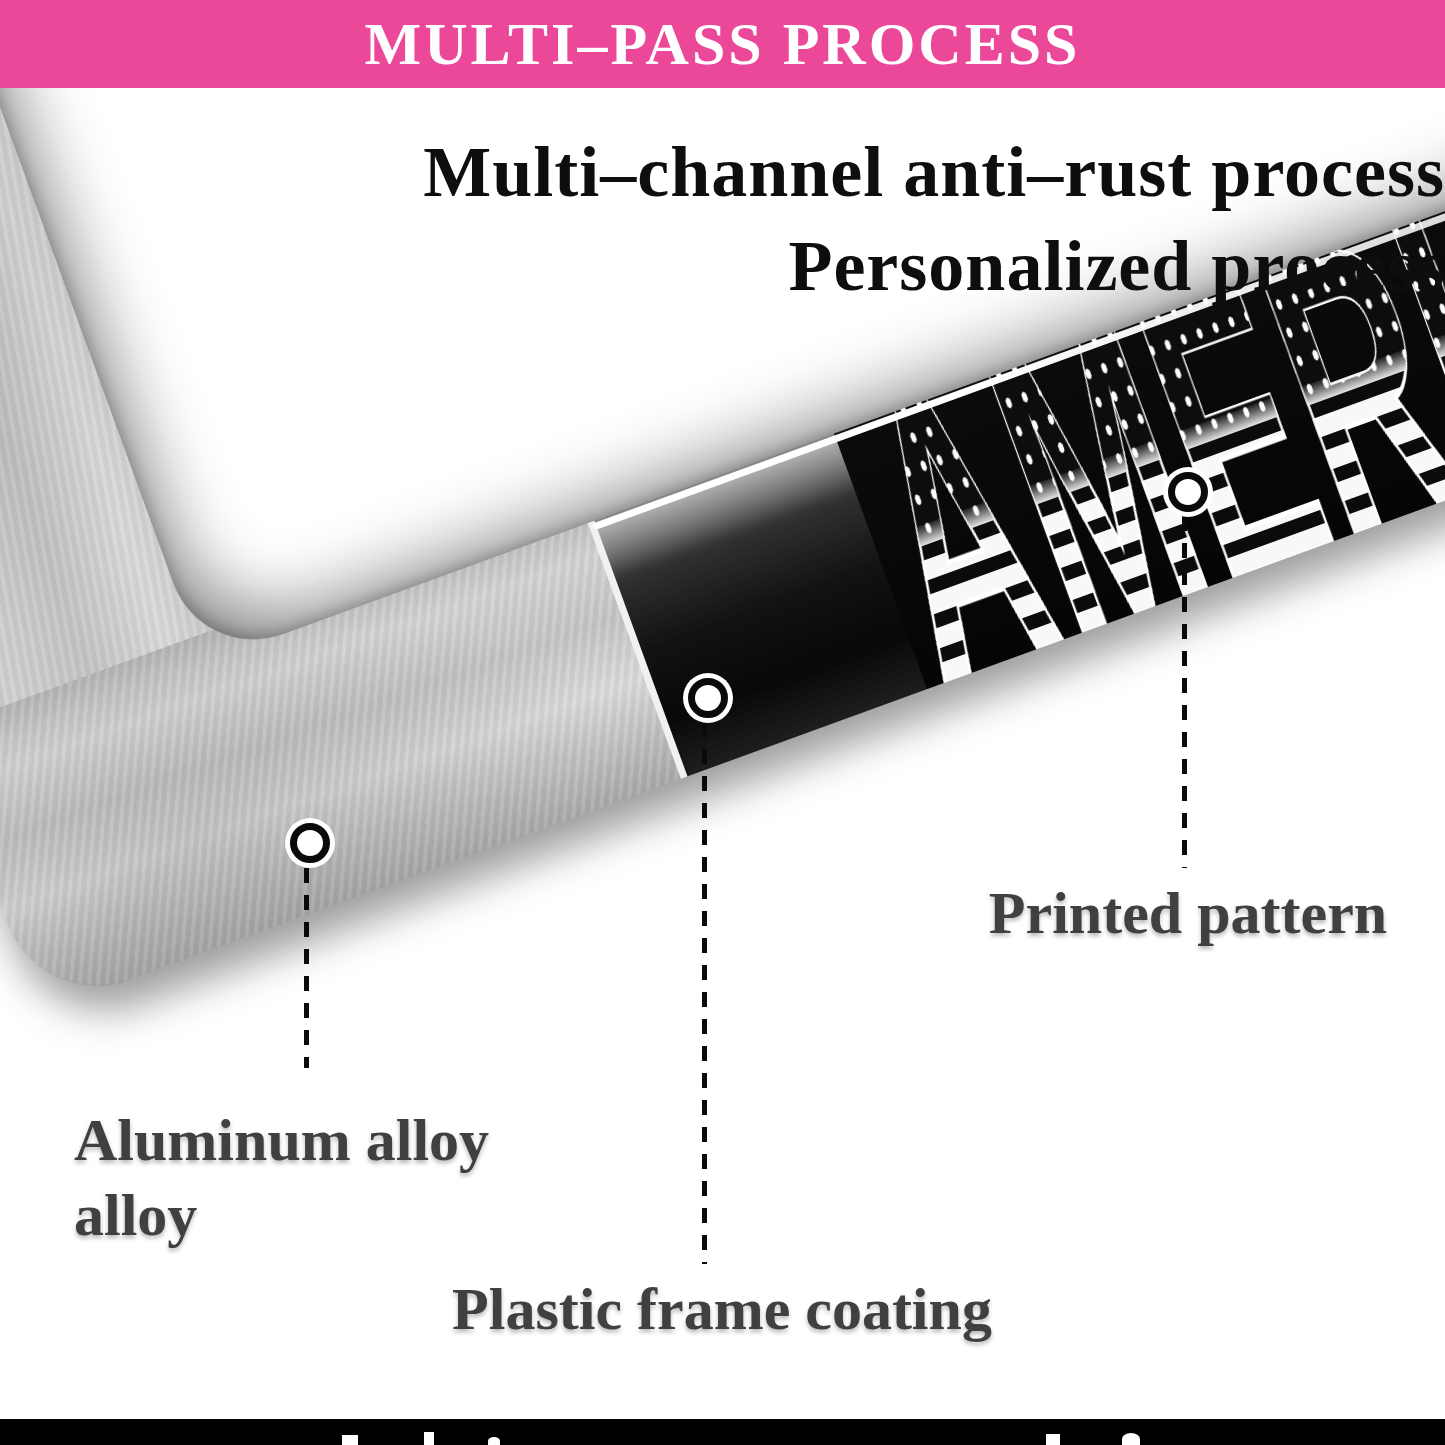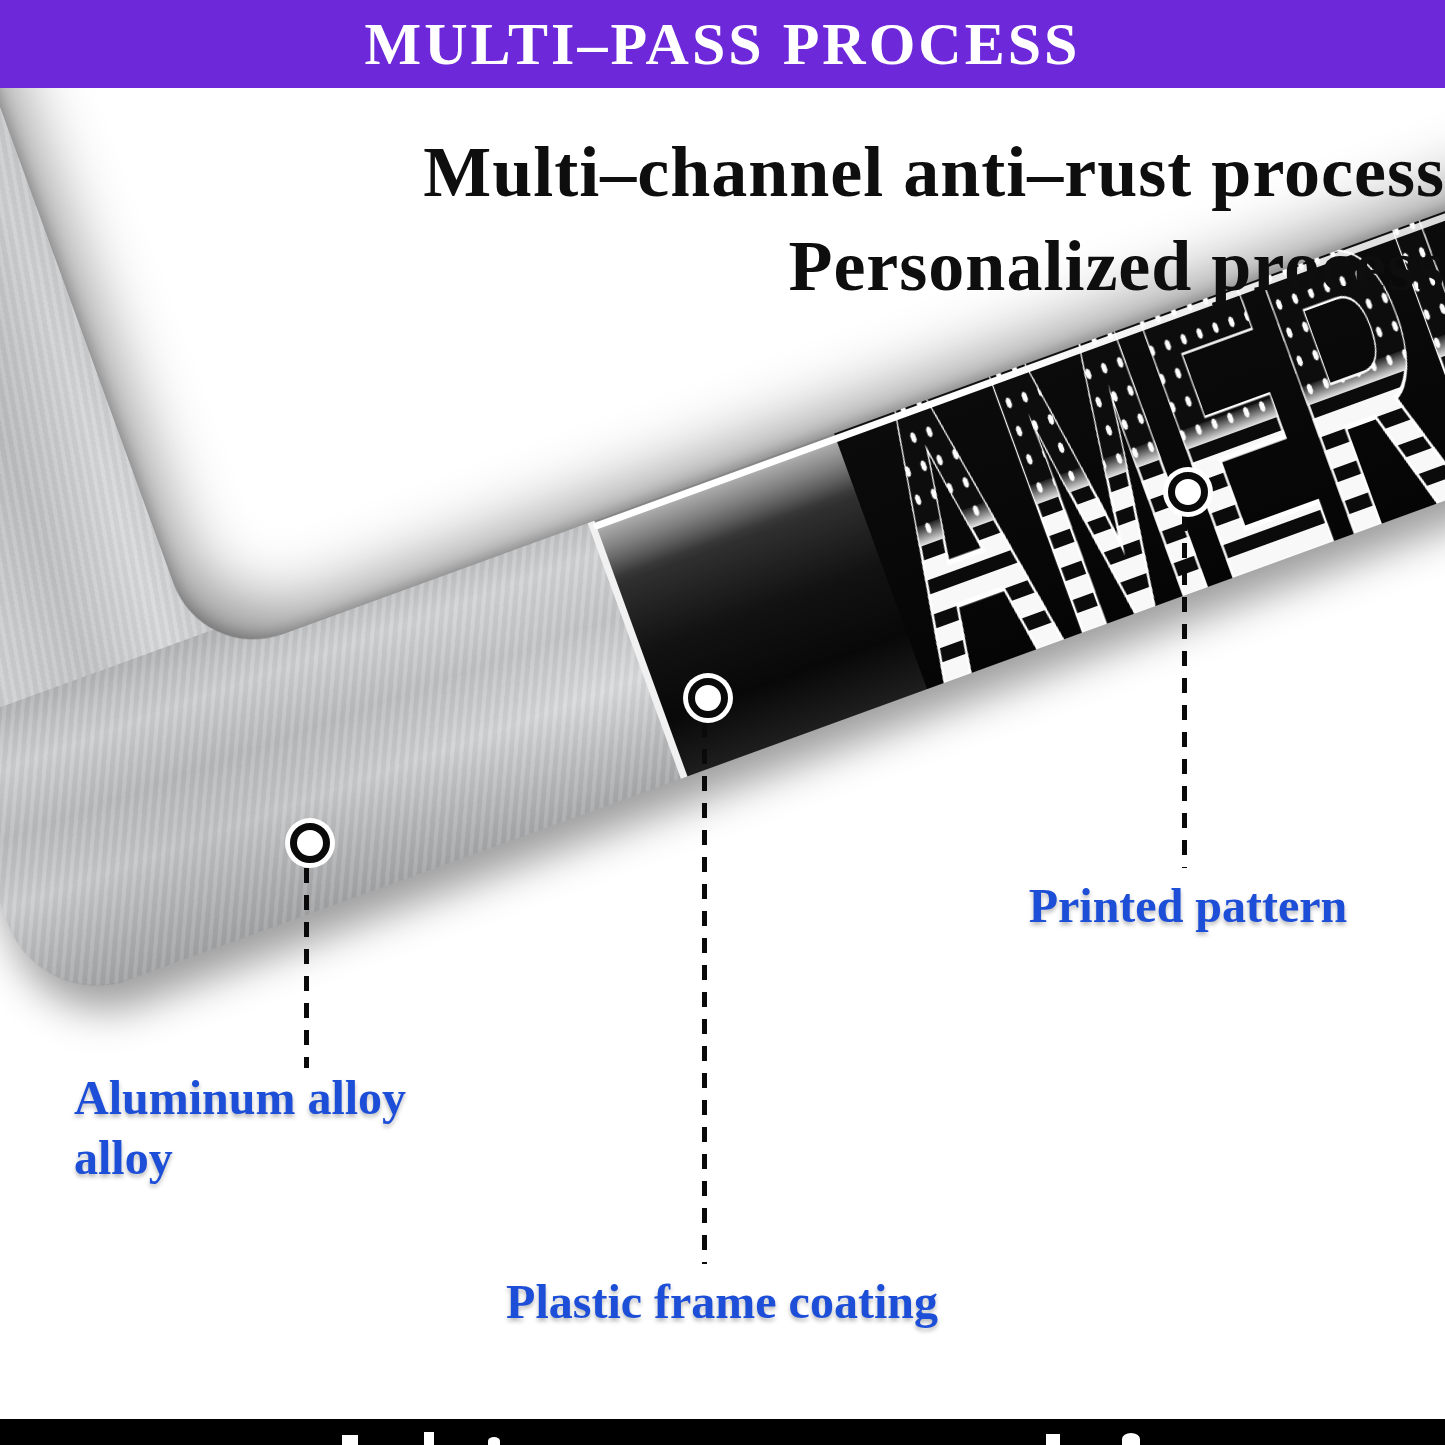--- a/index.html
+++ b/index.html
@@ -4,21 +4,21 @@
 <style>
   html,body { margin:0; padding:0; background:#ffffff; }
   .stage {
     position:relative; width:1445px; height:1445px; overflow:hidden;
     background:#ffffff; font-family:"Liberation Serif", serif;
   }
 
   
   .top-banner {
     position:absolute; left:0; top:0; width:1445px; height:88px;
-    background:#6d28d9; display:flex; align-items:center; justify-content:center;
+    background:#ec4899; display:flex; align-items:center; justify-content:center;
     z-index:30;
   }
   .top-banner .title {
     color:#ffffff; font-size:60px; font-weight:bold; letter-spacing:3px;
   }
 
   
   .headline { position:absolute; left:0; top:126px; width:1445px; text-align:right; z-index:25; }
   .headline .hl {
     font-size:72px; font-weight:bold; color:#0e0e0e; line-height:1.30; letter-spacing:1px;
@@ -106,21 +106,21 @@
   .marker {
     position:absolute; width:26px; height:26px; border-radius:50%;
     background:#ffffff; border:7px solid #0a0a0a;
     box-shadow:0 0 0 5px #ffffff; transform:translate(-50%,-50%); z-index:10;
   }
   .dash {
     position:absolute; width:5px; z-index:9;
     background-image:repeating-linear-gradient(to bottom, #0a0a0a 0 15px, rgba(0,0,0,0) 15px 27px);
   }
   .callout-label {
-    position:absolute; z-index:10; color:#1d4ed8; font-weight:bold; font-size:48px;
+    position:absolute; z-index:10; color:#404040; font-weight:bold; font-size:60px;
     line-height:1.25; text-shadow:0 3px 4px rgba(0,0,0,0.28); white-space:nowrap;
   }
   .centered { transform:translateX(-50%); }
 
   
   .bottom-banner {
     position:absolute; left:0; top:1419px; width:1445px; height:26px;
     background:#000000; z-index:30;
   }
   .peek-mark { position:absolute; bottom:0; background:#ffffff; }
@@ -154,21 +154,21 @@
   </div>
 
   <div class="dash" style="left:304px; top:868px; height:200px;"></div>
   <div class="dash" style="left:702px; top:722px; height:542px;"></div>
   <div class="dash" style="left:1182px; top:516px; height:352px;"></div>
 
   <div class="marker" style="left:310px; top:843px;"></div>
   <div class="marker" style="left:708px; top:698px;"></div>
   <div class="marker" style="left:1188px; top:492px;"></div>
 
-  <div class="callout-label" style="left:74px; top:1068px;">
+  <div class="callout-label" style="left:74px; top:1103px;">
     <div>Aluminum alloy</div>
     <div>alloy</div>
   </div>
   <div class="callout-label centered" style="left:722px; top:1272px;">Plastic frame coating</div>
   <div class="callout-label centered" style="left:1188px; top:876px;">Printed pattern</div>
 
   <div class="headline">
     <div class="hl">Multi–channel anti–rust process</div>
     <div class="hl">Personalized process</div>
   </div>

